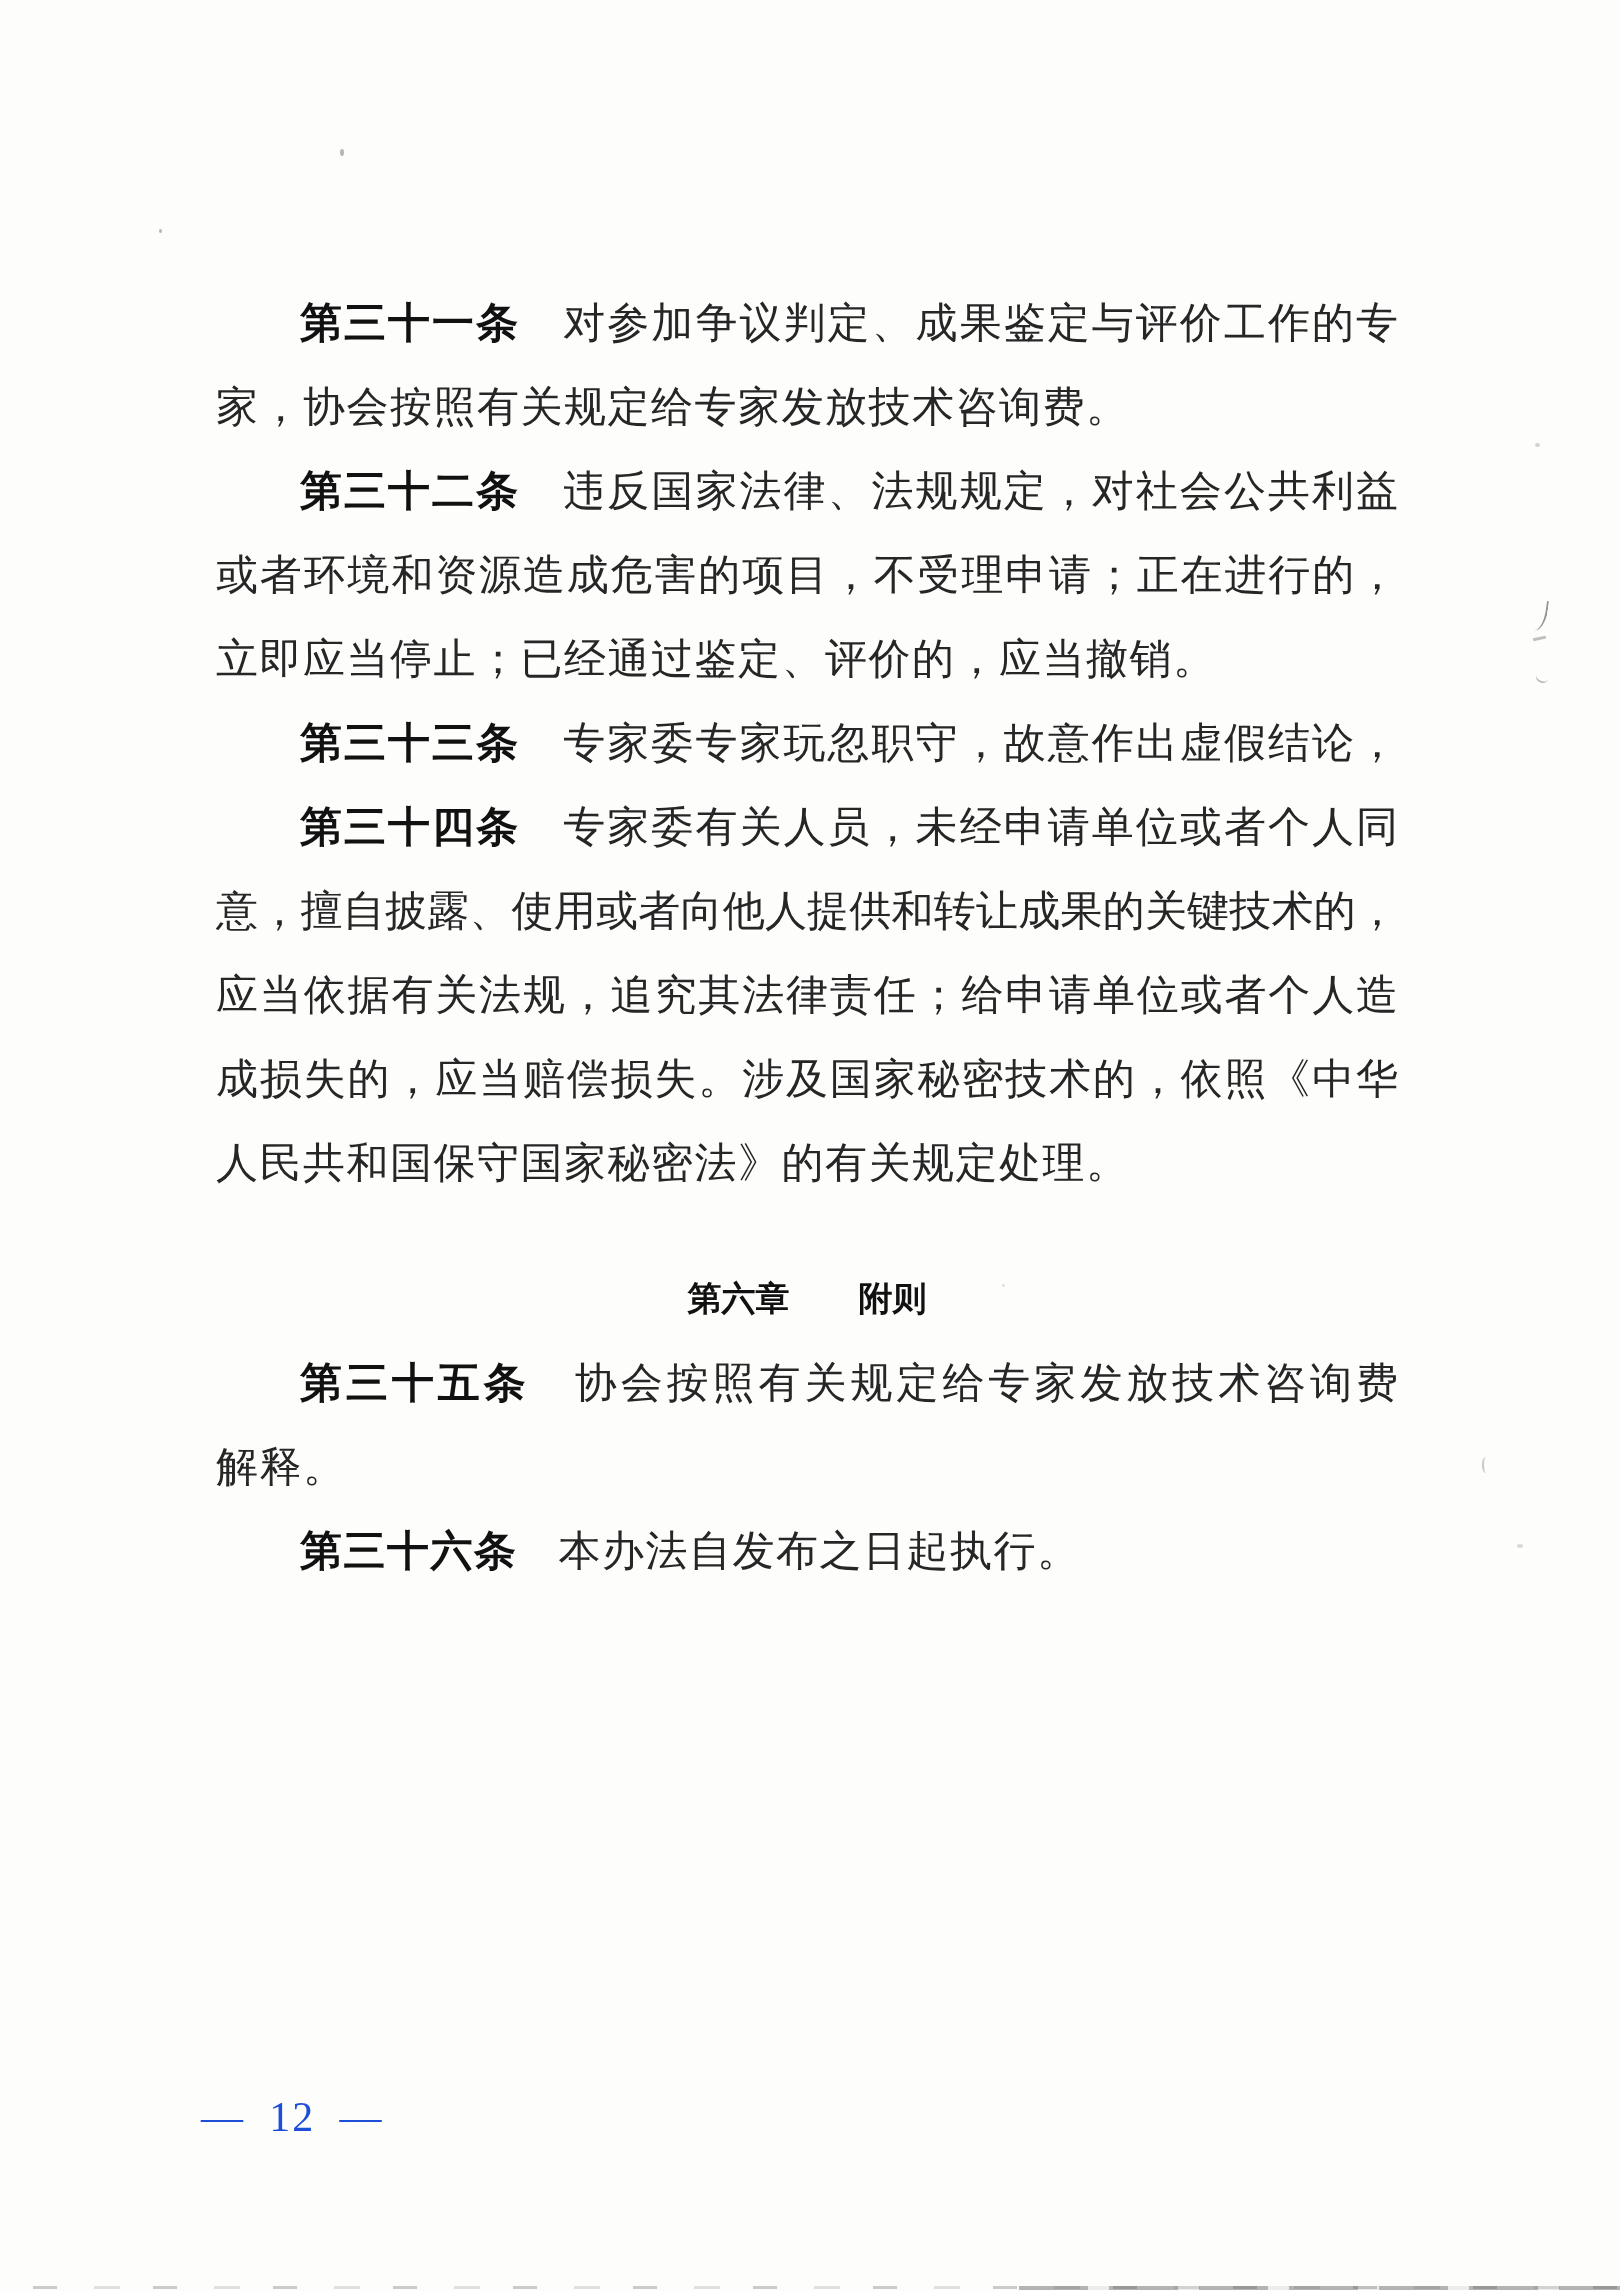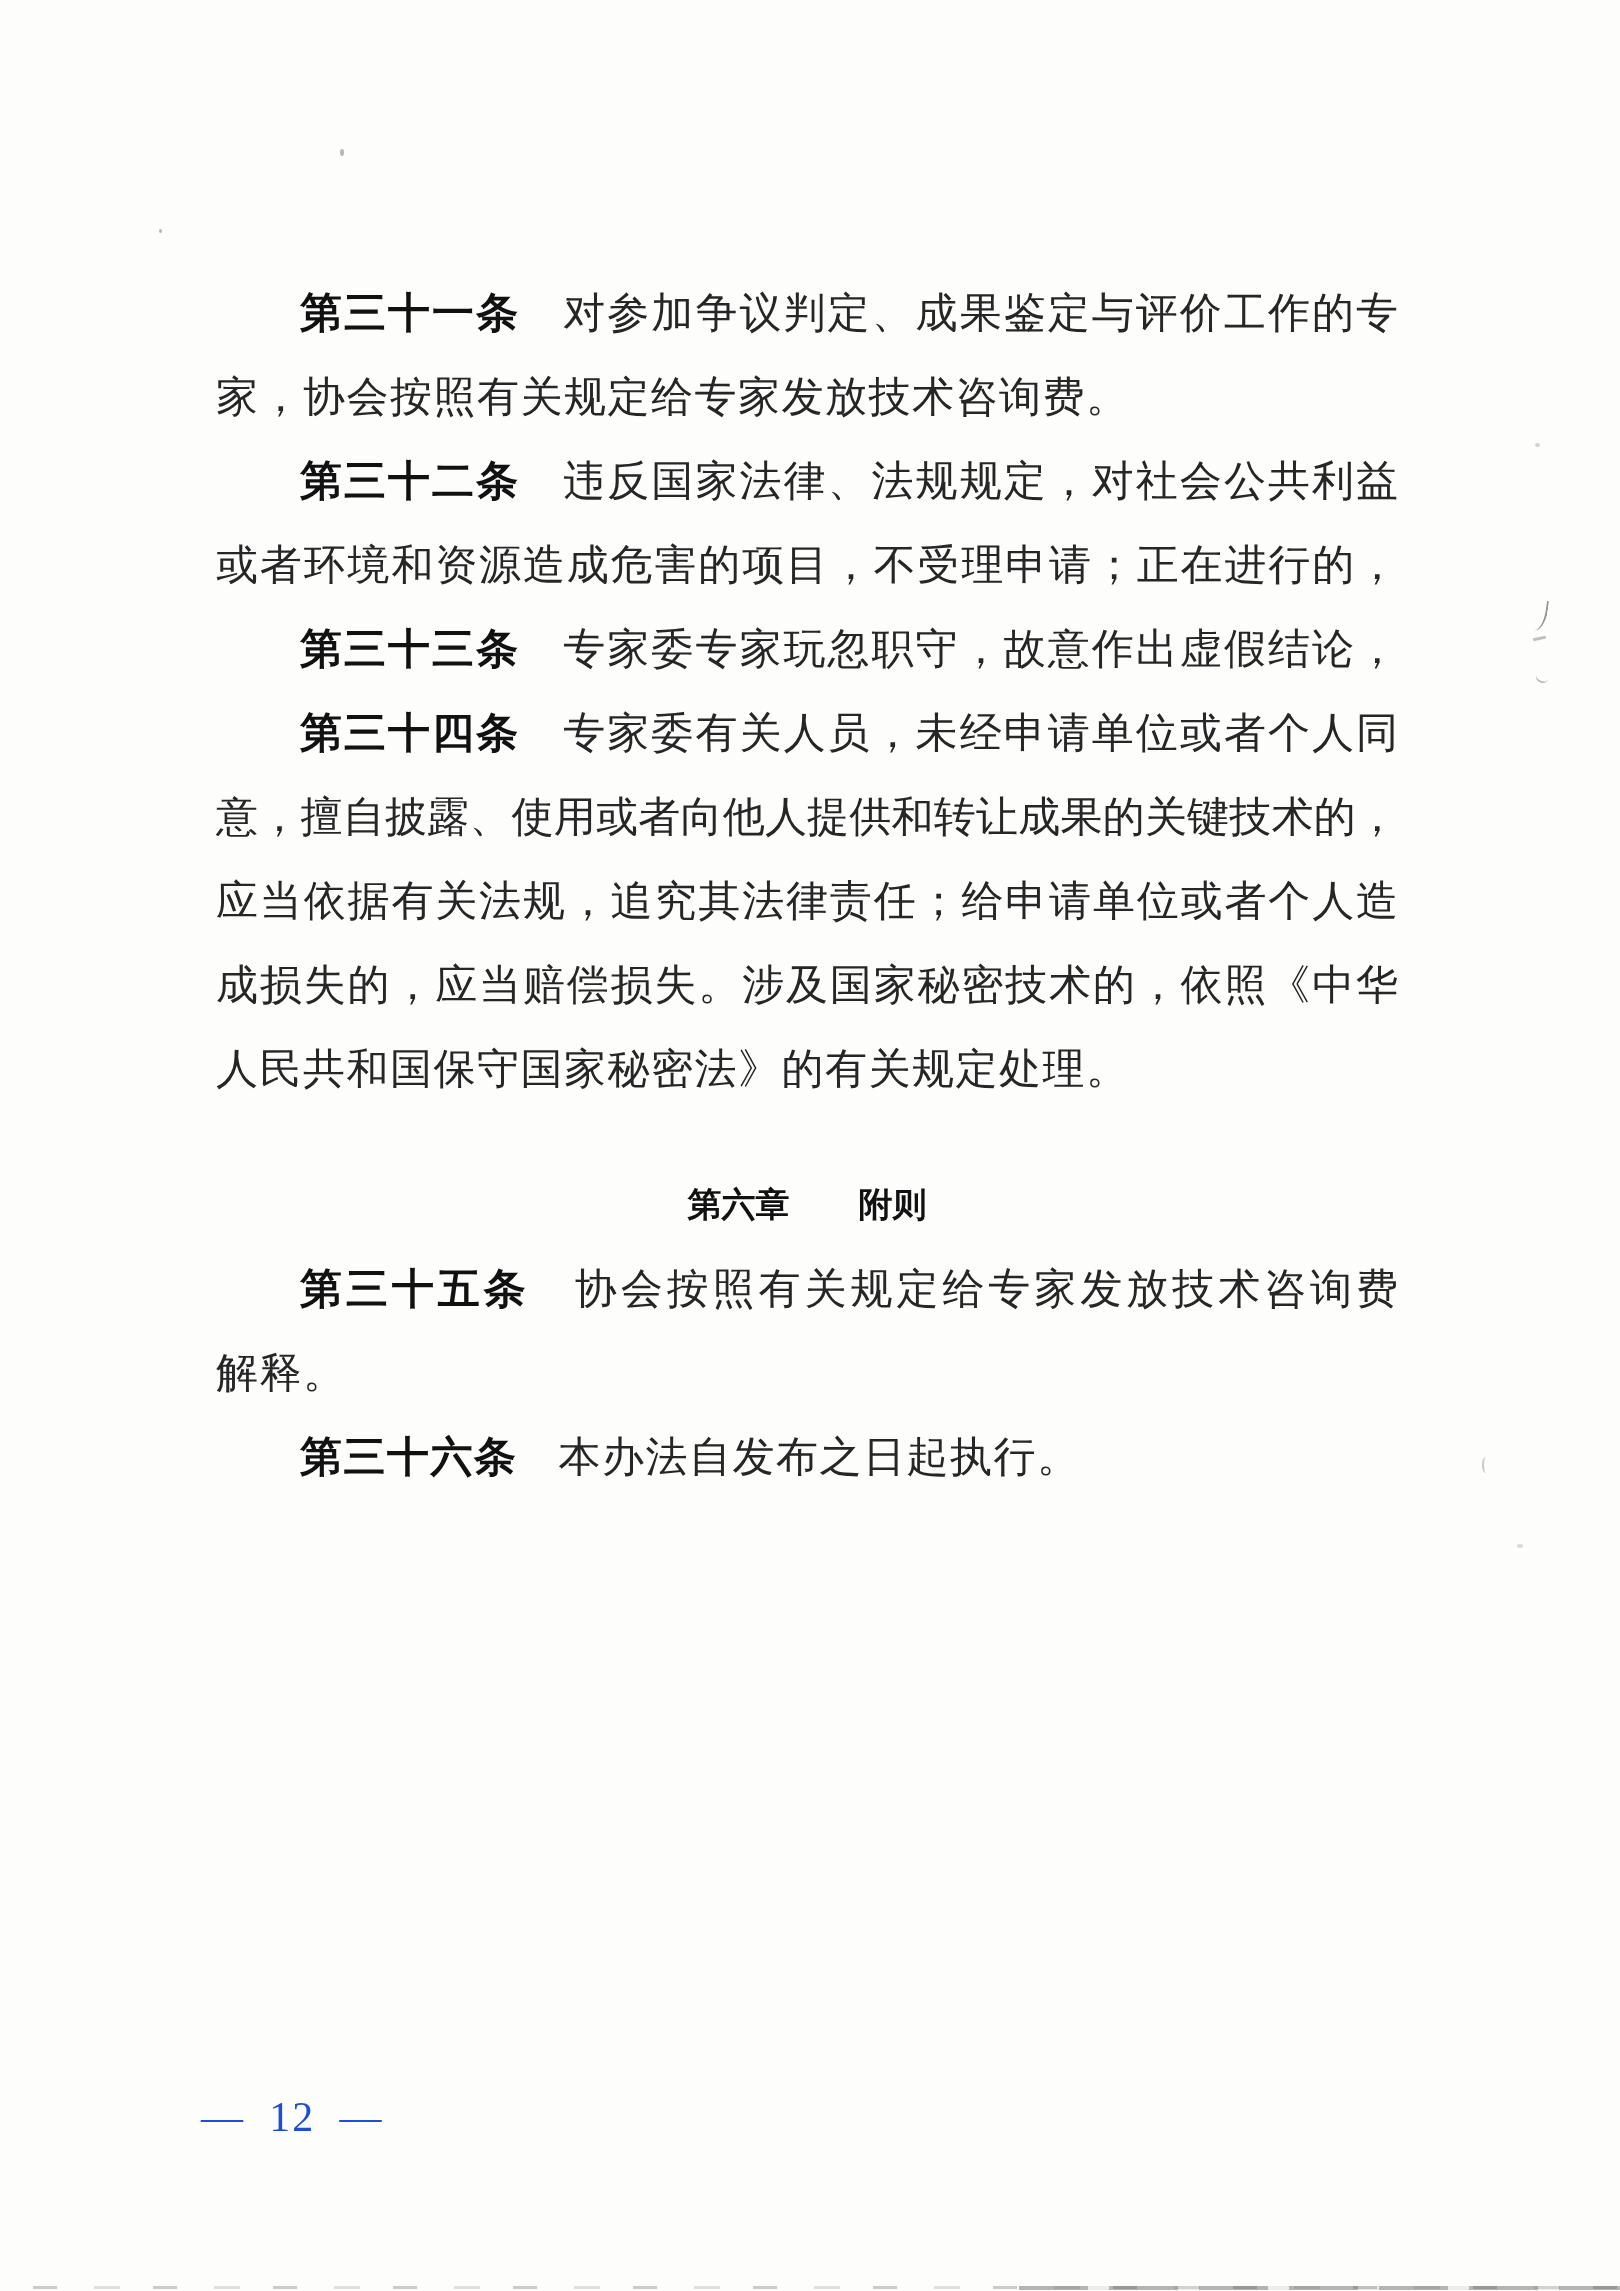--- a/index.html
+++ b/index.html
@@ -8,21 +8,21 @@
     width: 1620px;
     height: 2292px;
     background: #fdfdfc;
     font-family: "Liberation Serif", "DejaVu Serif", serif;
     color: #262626;
     overflow: hidden;
   }
   .textblock {
     position: absolute;
     left: 216px;
-    top: 271px;
+    top: 281px;
     width: 1182px;
     font-size: 42px;
     line-height: 84px;
   }
   .article { margin: 0; }
   .line {
     text-align: justify;
     text-align-last: justify;
     text-justify: inter-ideograph;
     height: 84px;
@@ -105,20 +105,21 @@
   <div class="textblock">
 
     <div class="article">
       <div class="line first"><span class="article-label">第三十一条</span><span class="gap"></span><span>对参加争议判定、成果鉴定与评价工作的专</span></div>
       <div class="line last"><span>家，协会按照有关规定给专家发放技术咨询费。</span></div>
     </div>
 
     <div class="article">
       <div class="line first"><span class="article-label">第三十二条</span><span class="gap"></span><span>违反国家法律、法规规定，对社会公共利益</span></div>
       <div class="line"><span>或者环境和资源造成危害的项目，不受理申请；正在进行的，</span></div>
+      <div class="line last"><span>立即应当停止；已经通过鉴定、评价的，应当撤销。</span></div>
     </div>
 
     <div class="article">
       <div class="line first"><span class="article-label">第三十三条</span><span class="gap"></span><span>专家委专家玩忽职守，故意作出虚假结论，</span></div>
     </div>
 
     <div class="article">
       <div class="line first"><span class="article-label">第三十四条</span><span class="gap"></span><span>专家委有关人员，未经申请单位或者个人同</span></div>
       <div class="line"><span>意，擅自披露、使用或者向他人提供和转让成果的关键技术的，</span></div>
       <div class="line"><span>应当依据有关法规，追究其法律责任；给申请单位或者个人造</span></div>

